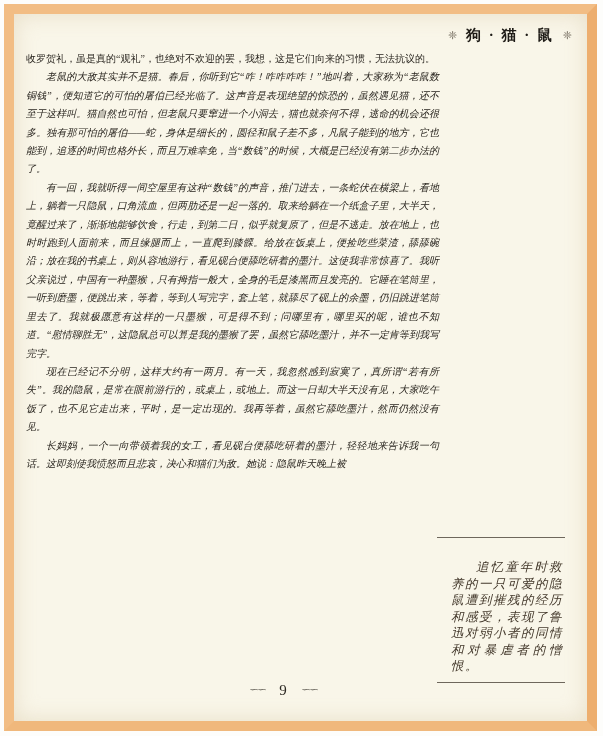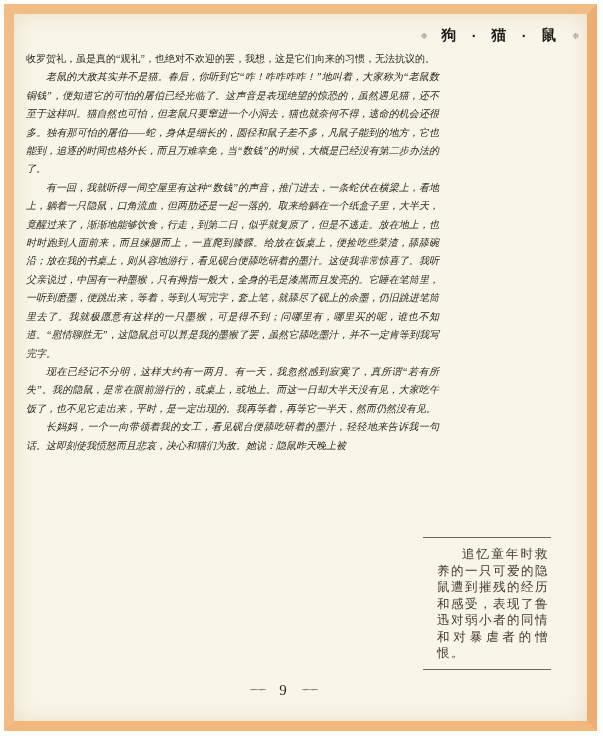--- a/index.html
+++ b/index.html
@@ -9,38 +9,39 @@
   }
   .frame {
     position:absolute; left:4px; top:4px; width:593px; height:727px; box-sizing:border-box;
     border:10px solid #f2bd84;
     border-right-color:#edae6e;
     border-bottom-color:#f0b87c;
     background:#f9f6e9;
     box-shadow: inset 0 0 22px rgba(190,160,110,0.28);
   }
   .header {
-    position:absolute; top:26px; right:21px; color:#1f1c17;
-    font-size:15px; font-weight:bold; letter-spacing:2px; white-space:nowrap;font-family:Liberation Mono, monospace;
+    position:absolute; top:26px; right:28px; color:#1f1c17;
+    font-size:15px; font-weight:bold; letter-spacing:2px; white-space:nowrap;
   }
   .header .orn {
     font-weight:normal; font-size:11px; color:#7d7668; letter-spacing:0;
     position:relative; top:-1px; padding:0 3px;
   }
   .main-text {
     position:absolute; left:26px; top:50px; width:413px;
     font-size:10px; line-height:18.4px; color:#29251f;
     text-align:justify;
   }
   .main-text p { margin:0; }
   .main-text p.indent { text-indent:2em;font-style:italic; }
   .sidebar-note {
-    position:absolute; left:423px; top:537px; width:128px; box-sizing:border-box;
+    position:absolute; left:437px; top:537px; width:128px; box-sizing:border-box;
     border-top:1px solid #6e675c; border-bottom:1px solid #6e675c;
-    padding:8px 2px 7px 14px;
+    padding:21px 2px 7px 14px;
+    font-style:italic;
   }
   .sidebar-note p {
     margin:0; font-size:12.5px; line-height:16.5px; letter-spacing:1.5px;
     color:#43382b; text-align:justify; text-indent:2em;
   }
   .footer {
     position:absolute; top:681px; left:38px; width:490px; text-align:center;
     color:#2c2923; white-space:nowrap;
   }
   .footer .page-num { font-size:15px; padding:0 10px; }
@@ -59,21 +60,21 @@
   <div class="header">
     <span class="orn">❈</span>
     <span>狗 · 猫 · 鼠</span>
     <span class="orn">❈</span>
   </div>
 
   <div class="main-text">
     <p>收罗贺礼，虽是真的“观礼”，也绝对不欢迎的罢，我想，这是它们向来的习惯，无法抗议的。</p>
     <p class="indent">老鼠的大敌其实并不是猫。春后，你听到它“咋！咋咋咋咋！”地叫着，大家称为“老鼠数铜钱”，便知道它的可怕的屠伯已经光临了。这声音是表现绝望的惊恐的，虽然遇见猫，还不至于这样叫。猫自然也可怕，但老鼠只要窜进一个小洞去，猫也就奈何不得，逃命的机会还很多。独有那可怕的屠伯——蛇，身体是细长的，圆径和鼠子差不多，凡鼠子能到的地方，它也能到，追逐的时间也格外长，而且万难幸免，当“数钱”的时候，大概是已经没有第二步办法的了。</p>
     <p class="indent">有一回，我就听得一间空屋里有这种“数钱”的声音，推门进去，一条蛇伏在横梁上，看地上，躺着一只隐鼠，口角流血，但两肋还是一起一落的。取来给躺在一个纸盒子里，大半天，竟醒过来了，渐渐地能够饮食，行走，到第二日，似乎就复原了，但是不逃走。放在地上，也时时跑到人面前来，而且缘腿而上，一直爬到膝髁。给放在饭桌上，便捡吃些菜渣，舔舔碗沿；放在我的书桌上，则从容地游行，看见砚台便舔吃研着的墨汁。这使我非常惊喜了。我听父亲说过，中国有一种墨猴，只有拇指一般大，全身的毛是漆黑而且发亮的。它睡在笔筒里，一听到磨墨，便跳出来，等着，等到人写完字，套上笔，就舔尽了砚上的余墨，仍旧跳进笔筒里去了。我就极愿意有这样的一只墨猴，可是得不到；问哪里有，哪里买的呢，谁也不知道。“慰情聊胜无”，这隐鼠总可以算是我的墨猴了罢，虽然它舔吃墨汁，并不一定肯等到我写完字。</p>
-    <p class="indent">现在已经记不分明，这样大约有一两月。有一天，我忽然感到寂寞了，真所谓“若有所失”。我的隐鼠，是常在眼前游行的，或桌上，或地上。而这一日却大半天没有见，大家吃午饭了，也不见它走出来，平时，是一定出现的。我再等着，再等它一半天，然而仍然没有见。</p>
+    <p class="indent">现在已经记不分明，这样大约有一两月。有一天，我忽然感到寂寞了，真所谓“若有所失”。我的隐鼠，是常在眼前游行的，或桌上，或地上。而这一日却大半天没有见，大家吃午饭了，也不见它走出来，平时，是一定出现的。我再等着，虽然它舔吃墨汁，然而仍然没有见。</p>
     <p class="indent">长妈妈，一个一向带领着我的女工，看见砚台便舔吃研着的墨汁，轻轻地来告诉我一句话。这即刻使我愤怒而且悲哀，决心和猫们为敌。她说：隐鼠昨天晚上被</p>
   </div>
 
   <aside class="sidebar-note">
     <p>追忆童年时救养的一只可爱的隐鼠遭到摧残的经历和感受，表现了鲁迅对弱小者的同情和对暴虐者的憎恨。</p>
   </aside>
 
   <div class="footer">
     <span class="orn-f">∽∽</span>
     <span class="page-num">9</span>

